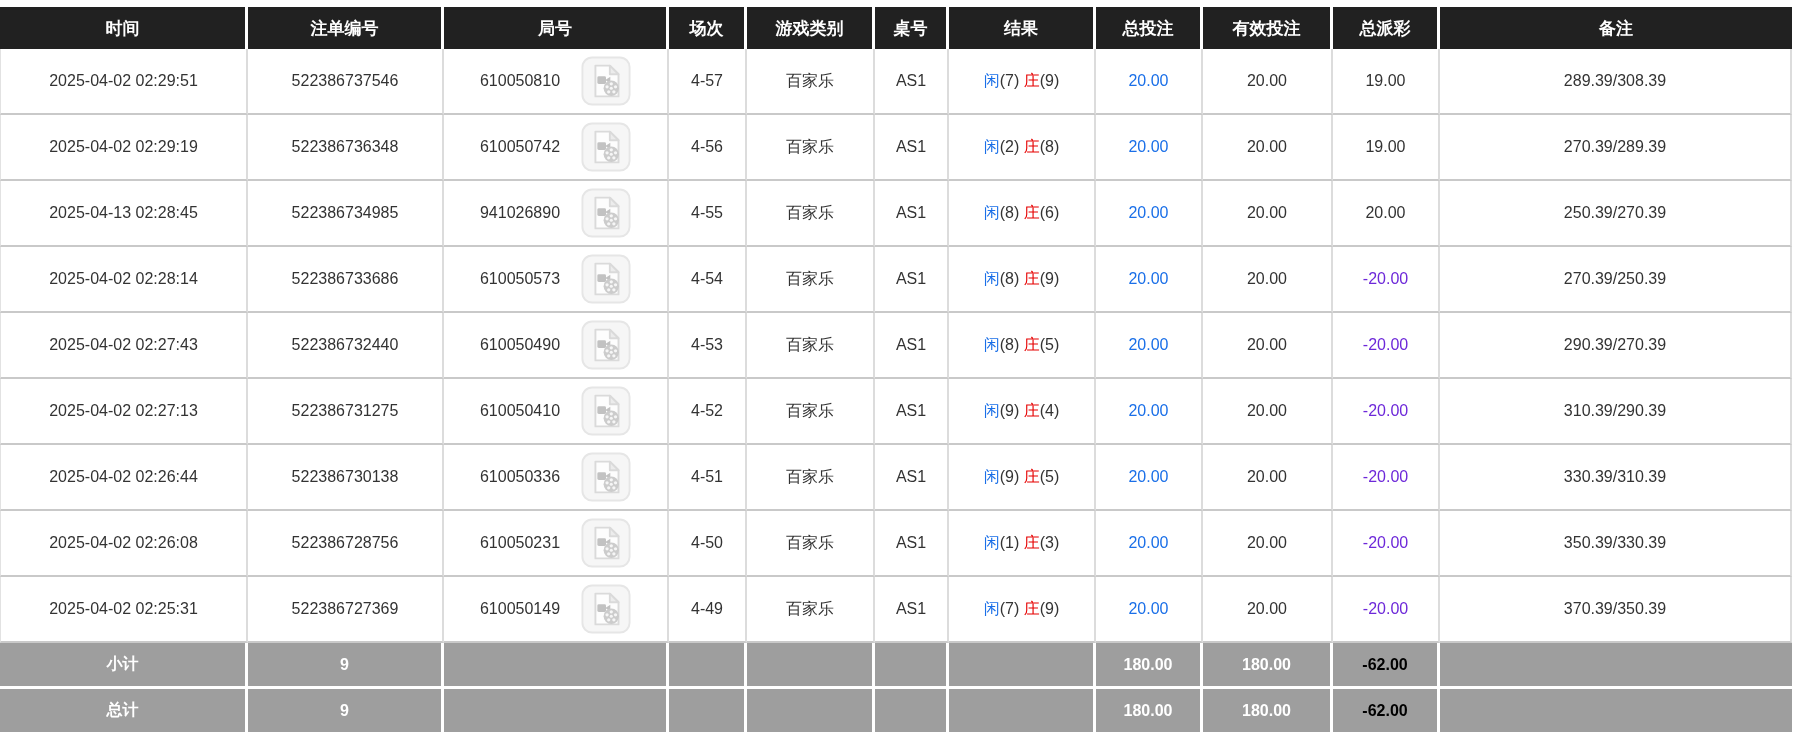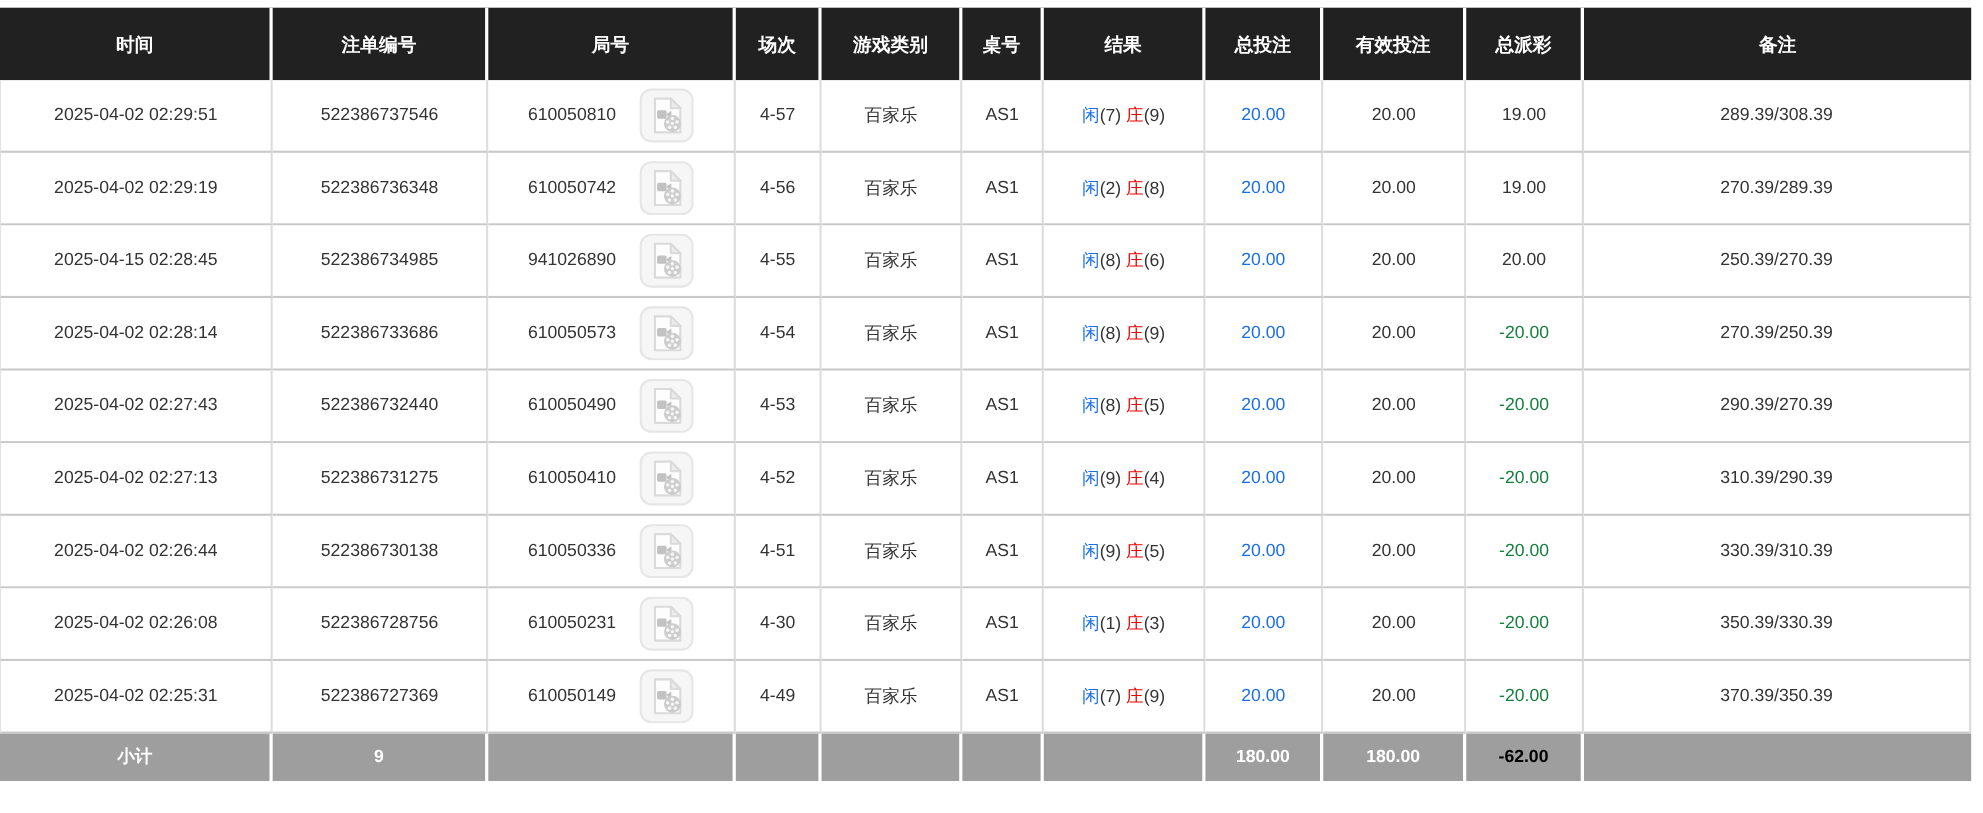--- a/index.html
+++ b/index.html
@@ -25,41 +25,41 @@
   
   thead th {
     background: #212121;
     color: #ffffff;
     font-size: 17px;
     font-weight: bold;
     height: 42px;
     text-align: center;
     vertical-align: middle;
     border-right: 3px solid #ffffff;
-    padding: 12px;
+    padding: 0;
   }
   thead th:last-child { border-right: none; margin-left: 44px; }
   
   tbody td {
     background: #ffffff;
     color: #333333;
     font-size: 16px;
     height: 64px;
     text-align: center;
     vertical-align: middle;
     border-right: 2px solid #dcdcdc;
     border-bottom: 2px solid #c9c9c9;
     padding: 0;
     overflow: hidden;
     white-space: nowrap;
   }
   tbody tr td:first-child { border-left: 1px solid #e2e2e2; }
   .blue { color: #1a6fe8; }
   .red  { color: #e60000; }
-  td .neg { color: #15803d; }
+  td .neg { color: #6d28d9; }
   .round-wrap {
     display: inline-flex;
     align-items: center;
     gap: 21px;
     vertical-align: middle;
   }
   .video-btn {
     display: inline-block;
     width: 50px;
     height: 50px;
@@ -186,21 +186,21 @@
       <span class="blue">闲</span><span>(2)</span>
       <span class="red">庄</span><span>(8)</span>
     </td>
     <td><span class="blue">20.00</span></td>
     <td>20.00</td>
     <td><span class="payout-val">19.00</span></td>
     <td>270.39/289.39</td>
   </tr>
 
   <tr>
-    <td>2025-04-15 02:28:45</td>
+    <td>2025-04-13 02:28:45</td>
     <td>522386734985</td>
     <td>
       <span class="round-wrap">
         <span>941026890</span>
         <span class="video-btn">
           <svg width="50" height="50" viewBox="0 0 52 52">
             <rect x="1.5" y="1.5" width="49" height="49" rx="10" fill="#f6f6f6" stroke="#e6e6e6" stroke-width="2"></rect>
             <path d="M15 10 h15 l9 9 v23 h-24 z" fill="#fdfdfd" stroke="#dadada" stroke-width="2" stroke-linejoin="round"></path>
             <path d="M30 10 l9 9 h-9 z" fill="#ececec" stroke="#dadada" stroke-width="2" stroke-linejoin="round"></path>
             <rect x="17" y="21" width="9" height="8" rx="1.5" fill="#c2c2c2"></rect>
@@ -394,21 +394,21 @@
             <circle cx="31.5" cy="33.5" r="1.6" fill="#f6f6f6"></circle>
             <circle cx="31.5" cy="28.9" r="1.7" fill="#f6f6f6"></circle>
             <circle cx="35.9" cy="32.1" r="1.7" fill="#f6f6f6"></circle>
             <circle cx="34.2" cy="37.2" r="1.7" fill="#f6f6f6"></circle>
             <circle cx="28.8" cy="37.2" r="1.7" fill="#f6f6f6"></circle>
             <circle cx="27.1" cy="32.1" r="1.7" fill="#f6f6f6"></circle>
           </svg>
         </span>
       </span>
     </td>
-    <td>4-30</td>
+    <td>4-50</td>
     <td>百家乐</td>
     <td>AS1</td>
     <td>
       <span class="blue">闲</span><span>(1)</span>
       <span class="red">庄</span><span>(3)</span>
     </td>
     <td><span class="blue">20.00</span></td>
     <td>20.00</td>
     <td><span class="payout-val neg">-20.00</span></td>
     <td>350.39/330.39</td>
@@ -458,15 +458,28 @@
         <td></td>
         <td></td>
         <td></td>
         <td></td>
         <td></td>
         <td>180.00</td>
         <td>180.00</td>
         <td><span class="payout-val neg">-62.00</span></td>
         <td></td>
       </tr>
+      <tr>
+        <td>总计</td>
+        <td>9</td>
+        <td></td>
+        <td></td>
+        <td></td>
+        <td></td>
+        <td></td>
+        <td>180.00</td>
+        <td>180.00</td>
+        <td><span class="payout-val neg">-62.00</span></td>
+        <td></td>
+      </tr>
     </tfoot>
   </table>
 </div>
 
 </body></html>

